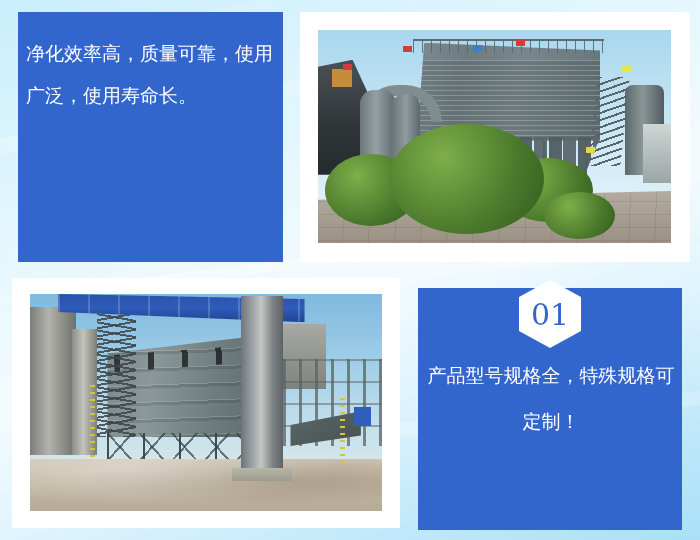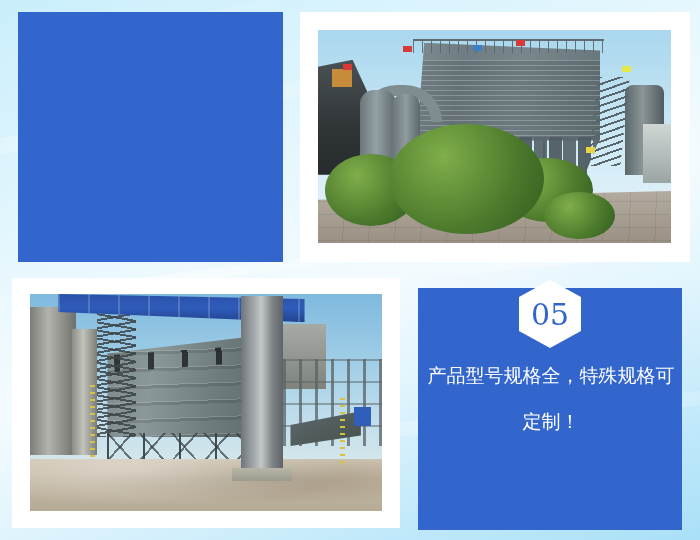--- a/index.html
+++ b/index.html
@@ -320,20 +320,21 @@
 
   <div class="streak s1"></div>
   <div class="streak s2"></div>
   <div class="streak s3"></div>
   <div class="streak s4"></div>
   <div class="streak s5"></div>
 
   <div class="card" id="card-02">
     <div class="card-clip"></div>
     <div class="card-inner">
+      <p class="card-desc">净化效率高，质量可靠，使用广泛，使用寿命长。</p>
     </div>
   </div>
 
   <div class="photo-frame" id="photo-top">
     <div class="photo">
       <div class="sky-top"></div>
       <div class="tp-leftstruct"></div>
       <div class="tp-rightsilo"></div>
       <div class="tp-rightbuild"></div>
       <div class="tp-housing"></div>
@@ -379,19 +380,19 @@
       <div class="bp-ladder l2"></div>
       <div class="bp-blue-tarp"></div>
       <span class="sr-only">布袋除尘器设备实拍 - 厂区内除尘器主体与灰色大烟囱</span>
     </div>
   </div>
 
   <div class="card" id="card-03">
     <div class="card-clip"></div>
     <div class="card-inner">
       <div class="hexbadge">
-        <span class="hexnum">05</span>
+        <span class="hexnum">01</span>
       </div>
       <p class="card-desc">产品型号规格全，特殊规格可定制！</p>
     </div>
   </div>
 
 </div>
 
 </body></html>

